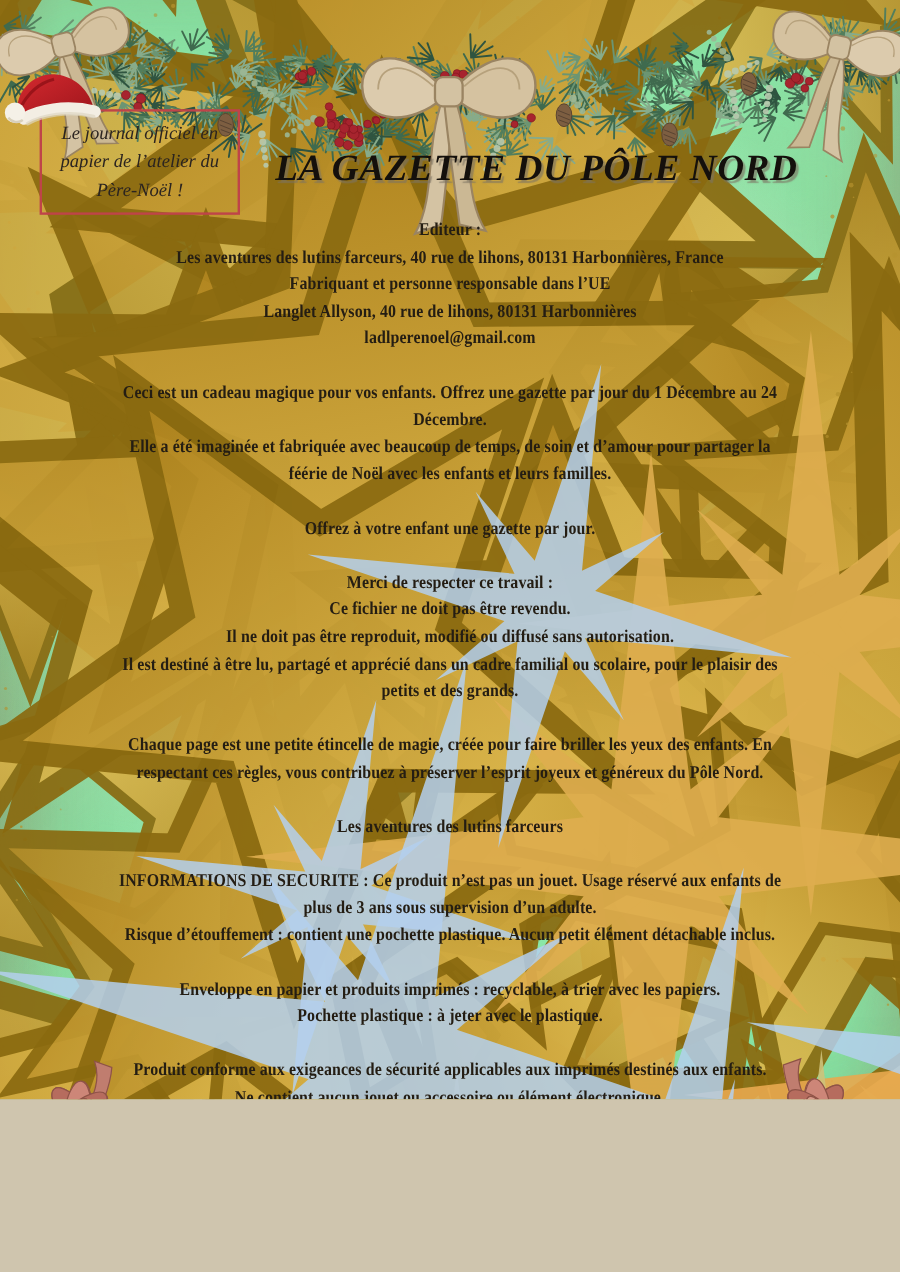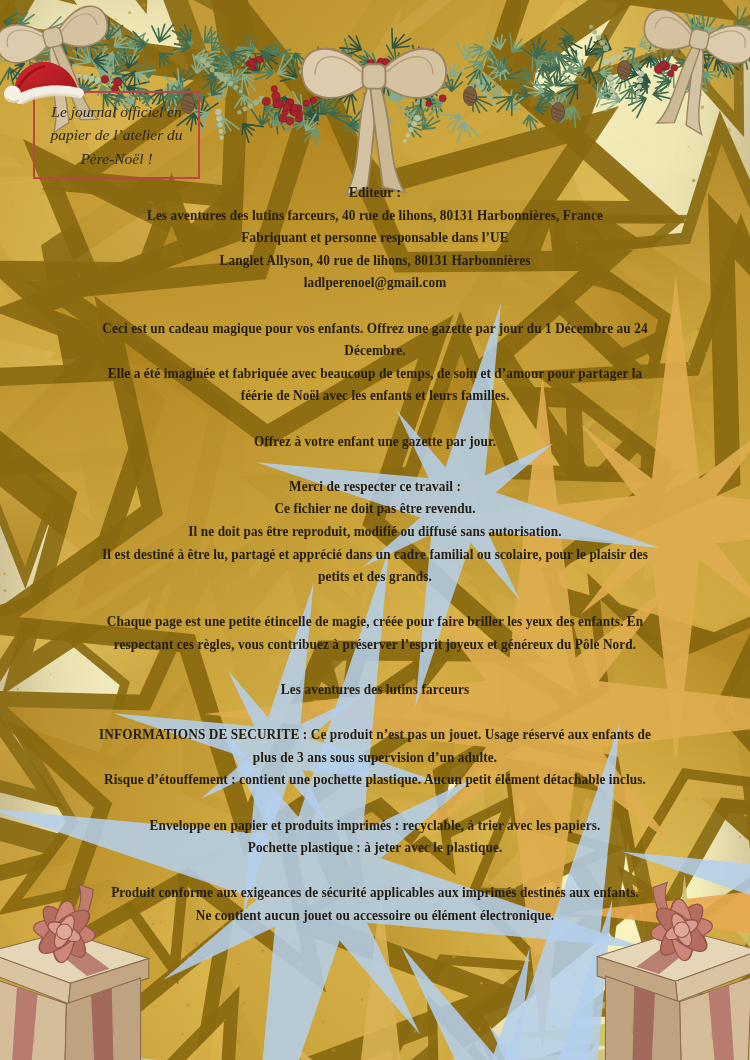--- a/index.html
+++ b/index.html
@@ -1,17 +1,17 @@
 <!DOCTYPE html>
 <html><head>
 <meta charset="utf-8">
 <style>
   html,body{margin:0;padding:0;background:#cfc5ae;}
-  .page{position:relative;width:750px;height:1060px;overflow:hidden;
-        background:#fef9c3;font-family:"Liberation Serif",serif;}
+  .page{position:relative;width:750px;height:916px;overflow:hidden;
+        background:#86efac;font-family:"Liberation Serif",serif;}
   .page::before{content:"";position:absolute;inset:0;z-index:1;pointer-events:none;
     background:
       radial-gradient(ellipse 420px 300px at 55% 28%, rgba(255,252,240,.55), transparent 70%),
       radial-gradient(ellipse 500px 380px at 45% 58%, rgba(255,250,238,.38), transparent 70%),
       radial-gradient(ellipse 260px 200px at 10% 44%, rgba(168,146,108,.20), transparent 70%),
       radial-gradient(ellipse 300px 240px at 92% 18%, rgba(172,150,112,.16), transparent 70%),
       radial-gradient(ellipse 240px 420px at 2% 72%, rgba(150,128,95,.22), transparent 70%),
       radial-gradient(ellipse 90px 140px at 98% 30%, rgba(205,130,130,.16), transparent 70%),
       radial-gradient(ellipse 80px 160px at 99% 52%, rgba(205,130,130,.14), transparent 70%),
       radial-gradient(ellipse 280px 200px at 50% 97%, rgba(190,168,128,.25), transparent 70%),
@@ -903,20 +903,21 @@
       </linearGradient>
     </defs>
     <path d="M14,38 C11,20 28,4 46,6 C63,8 74,21 77,34 L77,40 C58,32 34,34 19,43 Z" fill="url(#hatg)"></path>
     <path d="M16,34 C22,22 32,13 44,10" stroke="rgba(120,8,12,.55)" stroke-width="2.5" fill="none"></path>
     <path d="M19,43 C30,36 54,31 78,37" stroke="#f3eee3" stroke-width="10" fill="none" stroke-linecap="round"></path>
     <path d="M22,47 C34,40 56,36 77,41" stroke="#ddd5c2" stroke-width="3" fill="none" stroke-linecap="round" opacity=".7"></path>
     <circle cx="11.5" cy="38" r="8.5" fill="#f5f1e7"></circle>
     <path d="M6,42 A8.5 8.5 0 0 0 18,44" stroke="#d8d0bc" stroke-width="2" fill="none"></path>
   </svg>
 
+  <h1 class="title">LA GAZETTE DU PÔLE NORD</h1>
 
   <div class="doc">
     <p>Editeur :</p>
     <p>Les aventures des lutins farceurs, 40 rue de lihons, 80131 Harbonnières, France</p>
     <p>Fabriquant et personne responsable dans l’UE</p>
     <p>Langlet Allyson, 40 rue de lihons, 80131 Harbonnières</p>
     <p>ladlperenoel@gmail.com</p>
     <p class="gap">Ceci est un cadeau magique pour vos enfants. Offrez une gazette par jour du 1 Décembre au 24</p>
     <p>Décembre.</p>
     <p>Elle a été imaginée et fabriquée avec beaucoup de temps, de soin et d’amour pour partager la</p>

